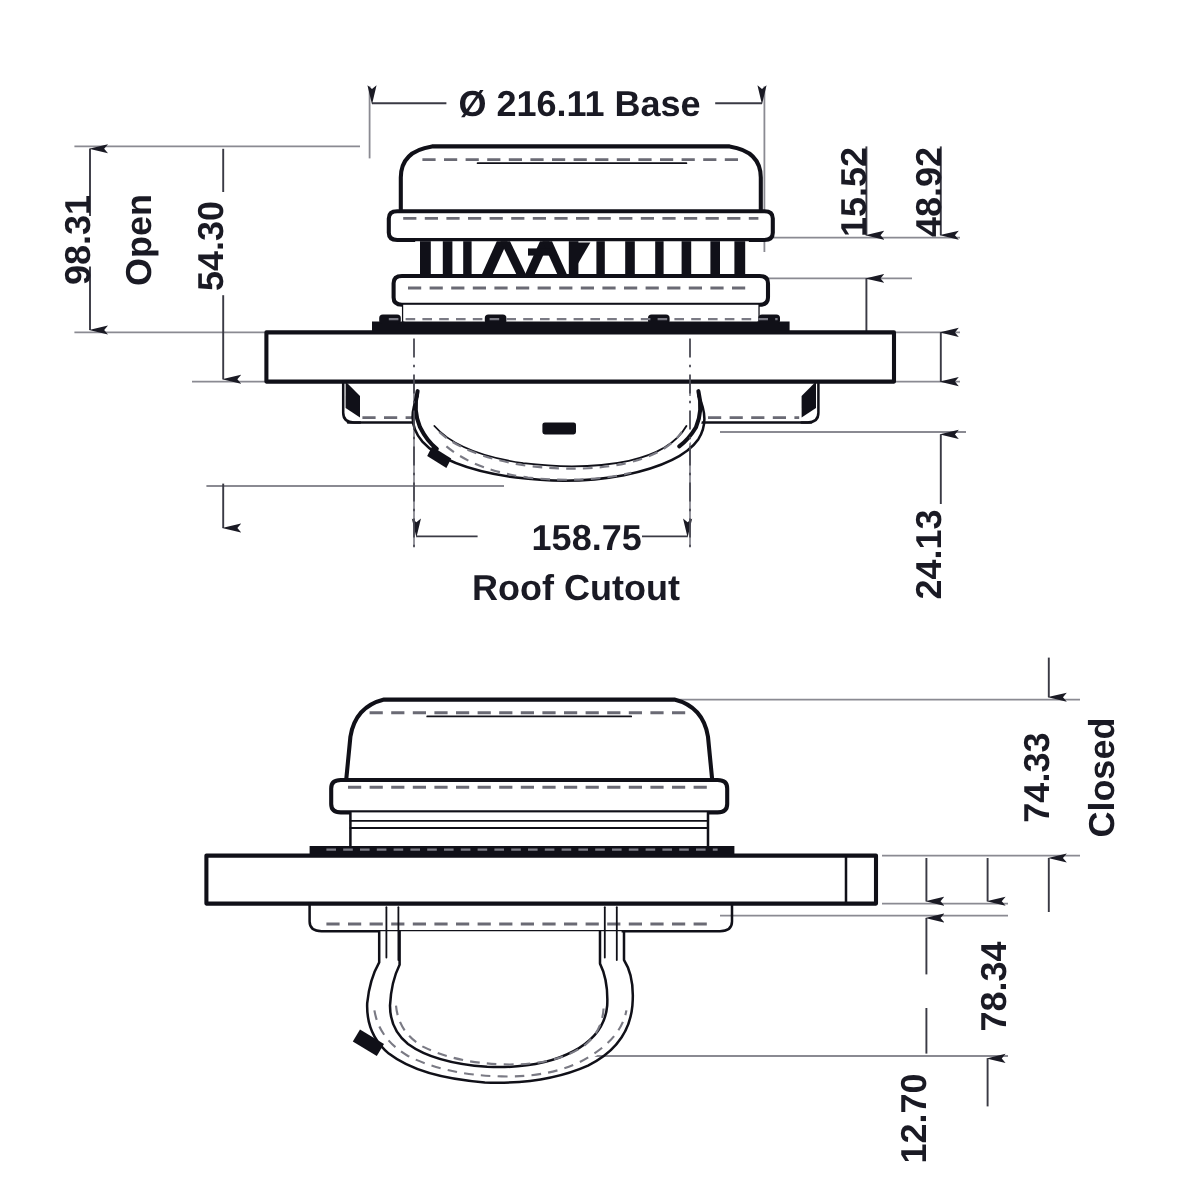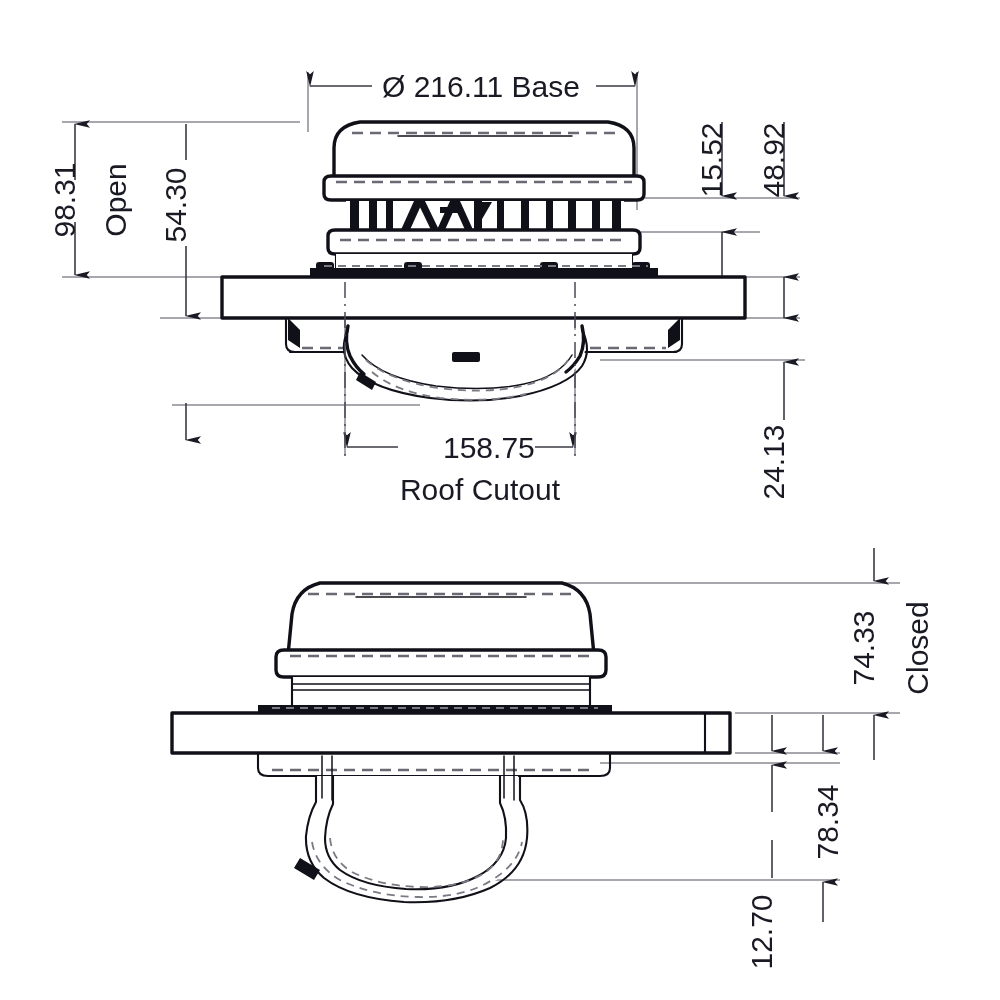--- a/index.html
+++ b/index.html
@@ -10,20 +10,21 @@
   }
   body {
     font-family: "Liberation Sans", sans-serif;
   }
   #sheet {
     position: relative;
     width: 1000px;
     height: 1000px;
     background: #ec4899;
     overflow: hidden;
+    font-weight: bold;
   }
   #sheet svg {
     display: block;
   }
   .dimtext {
     font-family: "Liberation Sans", sans-serif;
     font-size: 30px;
     fill: #1a1a24;
   }
   .dimline {

